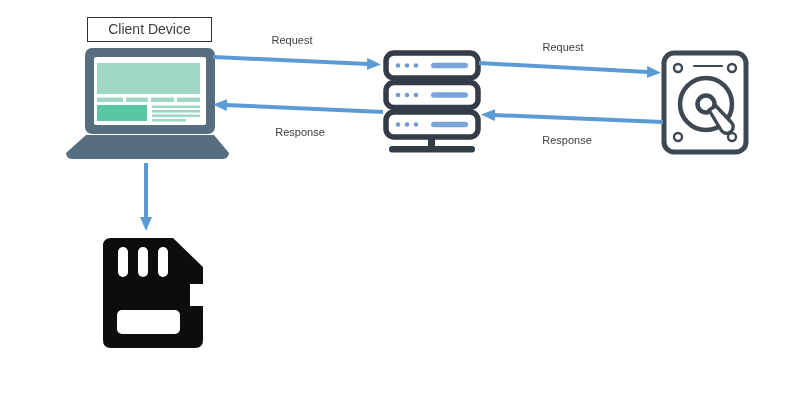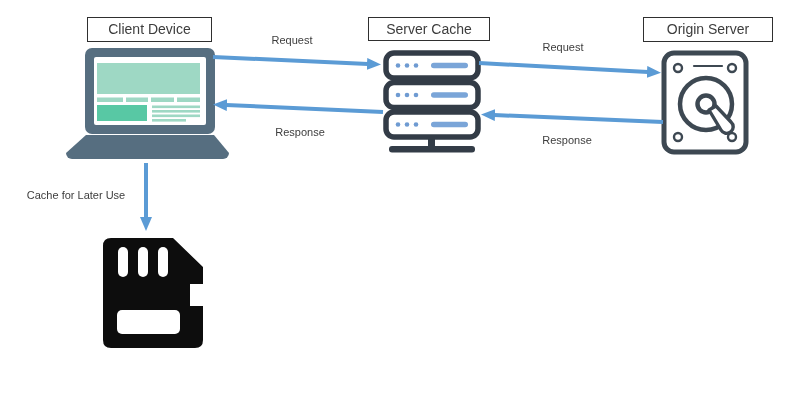--- a/index.html
+++ b/index.html
@@ -98,28 +98,25 @@
 
     <line x1="213" y1="57" x2="368" y2="64" stroke="#5b9bd5" stroke-width="4" marker-end="url(#ah)"></line>
     <line x1="383" y1="112" x2="226" y2="105" stroke="#5b9bd5" stroke-width="4" marker-end="url(#ah)"></line>
     <line x1="479" y1="63" x2="648" y2="72" stroke="#5b9bd5" stroke-width="4" marker-end="url(#ah)"></line>
     <line x1="663" y1="122" x2="494" y2="115" stroke="#5b9bd5" stroke-width="4" marker-end="url(#ah)"></line>
     <line x1="146" y1="163" x2="146" y2="218" stroke="#5b9bd5" stroke-width="4" marker-end="url(#ah)"></line>
   </svg>
 
   <div class="node-label" style="left:87px;top:17px;width:125px;height:25px;">Client Device</div>
 
-  <div class="node-label" style="left:368px;top:17px;width:122px;height:24px;line-height:22px;">Server Cache</div>
 
-  <div class="node-label" style="left:643px;top:17px;width:130px;height:25px;">Origin Server</div>
 
 
   <div class="edge-label" style="left:242px;top:34px;width:100px;">Request</div>
 
   <div class="edge-label" style="left:250px;top:126px;width:100px;">Response</div>
 
   <div class="edge-label" style="left:513px;top:41px;width:100px;">Request</div>
 
   <div class="edge-label" style="left:517px;top:134px;width:100px;">Response</div>
 
-  <div class="edge-label" style="left:16px;top:189px;width:120px;">Cache for Later Use</div>
 
 </div>
 
 </body></html>

